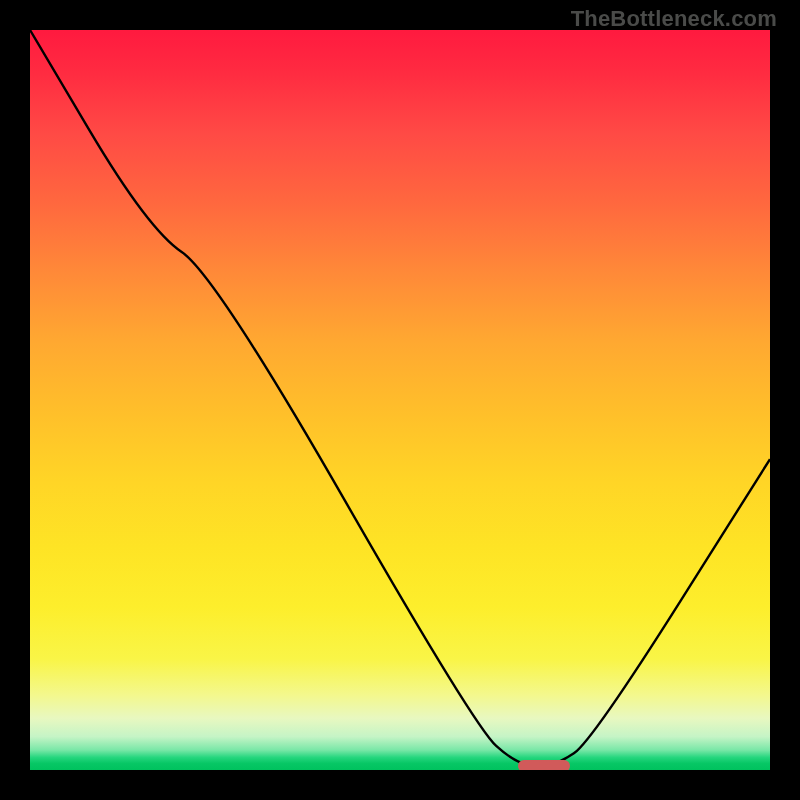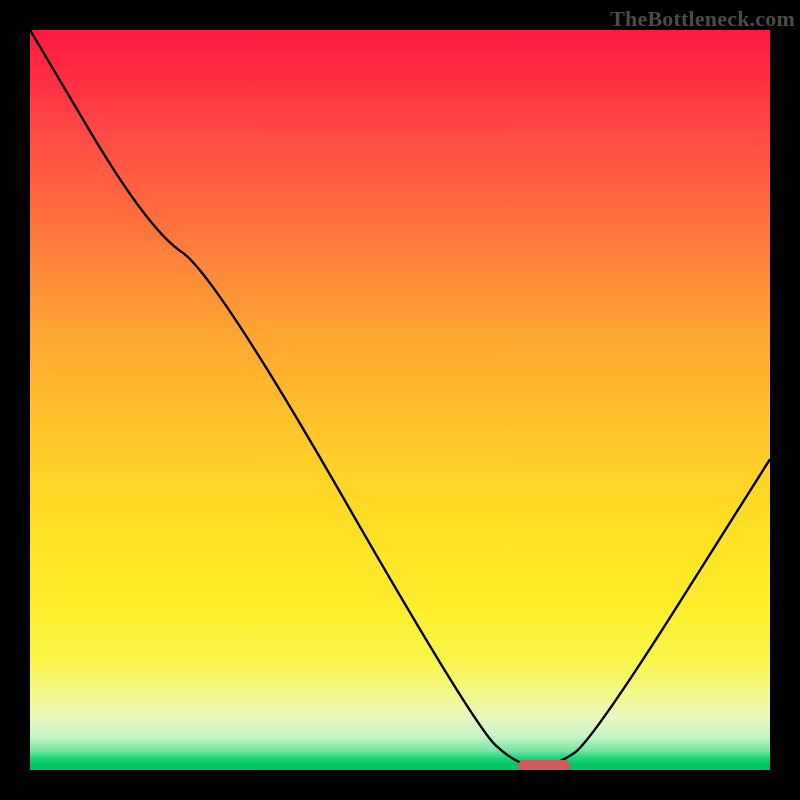--- a/index.html
+++ b/index.html
@@ -13,27 +13,26 @@
   }
   .outer {
     position: relative;
     width: 800px;
     height: 800px;
     background: #000;
   }
   .watermark {
     position: absolute;
     top: 6px;
-    right: 5px;
+    right: 23px;
     color: #4a4b49;
     font-size: 22px;
     font-weight: bold;
     letter-spacing: 0.2px;
     z-index: 5;
-    font-family: Liberation Serif, serif;
   }
   .plot-area {
     position: absolute;
     left: 30px;
     top: 30px;
     width: 740px;
     height: 740px;
     overflow: hidden;
   }
   .gradient {

